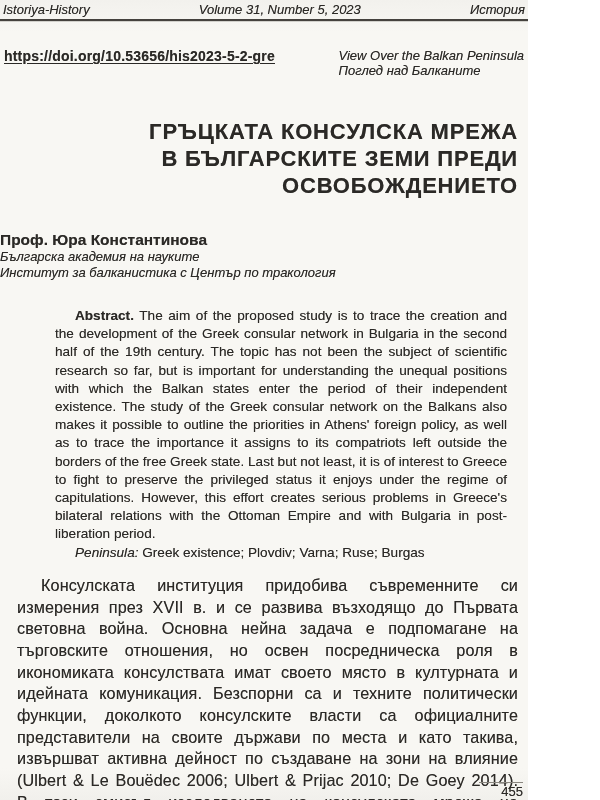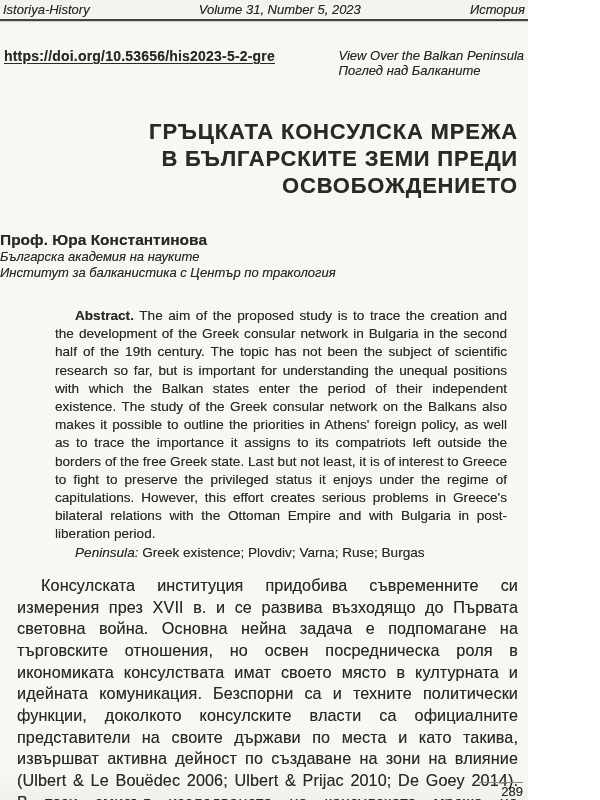--- a/index.html
+++ b/index.html
@@ -109,16 +109,16 @@
     <p><span class="abstract-label">Abstract.</span><span> The aim of the proposed study is to trace the creation and the development of the Greek consular network in Bulgaria in the second half of the 19th century. The topic has not been the subject of scientific research so far, but is important for understanding the unequal positions with which the Balkan states enter the period of their independent existence. The study of the Greek consular network on the Balkans also makes it possible to outline the priorities in Athens' foreign policy, as well as to trace the importance it assigns to its compatriots left outside the borders of the free Greek state. Last but not least, it is of interest to Greece to fight to preserve the privileged status it enjoys under the regime of capitulations. However, this effort creates serious problems in Greece's bilateral relations with the Ottoman Empire and with Bulgaria in post-liberation period.</span></p>
     <p><span class="keywords-label">Peninsula:</span><span> Greek existence; Plovdiv; Varna; Ruse; Burgas</span></p>
   </div>
 
   <div class="body-text">
     <p>Консулската институция придобива съвременните си измерения през XVII в. и се развива възходящо до Първата световна война. Основна нейна задача е подпомагане на търговските отношения, но освен посредническа роля в икономиката консулствата имат своето място в културната и идейната комуникация. Безспорни са и техните политически функции, доколкото консулските власти са официалните представители на своите държави по места и като такива, извършват активна дейност по създаване на зони на влияние (Ulbert &amp; Le Bouëdec 2006; Ulbert &amp; Prijac 2010; De Goey 2014). В този смисъл изследването на консулската мрежа на Балканите допринася не само за разширяване на знанието ни за самата консулската институция, но и за значението ѝ за прокарване на политическо, икономическо и културно влияние сред народите в региона. Поради това, а и поради значението ѝ за формиране на националната идентичност през последните години консулската мрежа на Балканите все по-често фокусира интереса на изследователите (Koutzakiotis</p>
   </div>
 
   <div class="footer">
     <hr class="footer-rule">
-    <div>289</div>
+    <div>455</div>
   </div>
 
 </div>
 
 </body></html>

